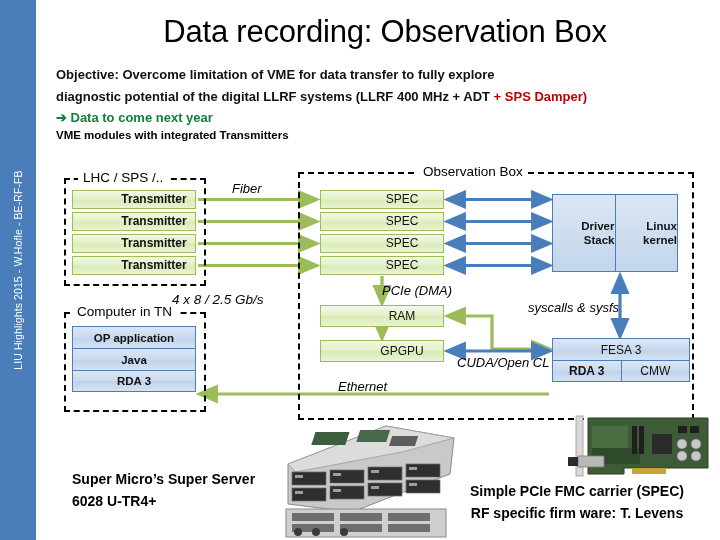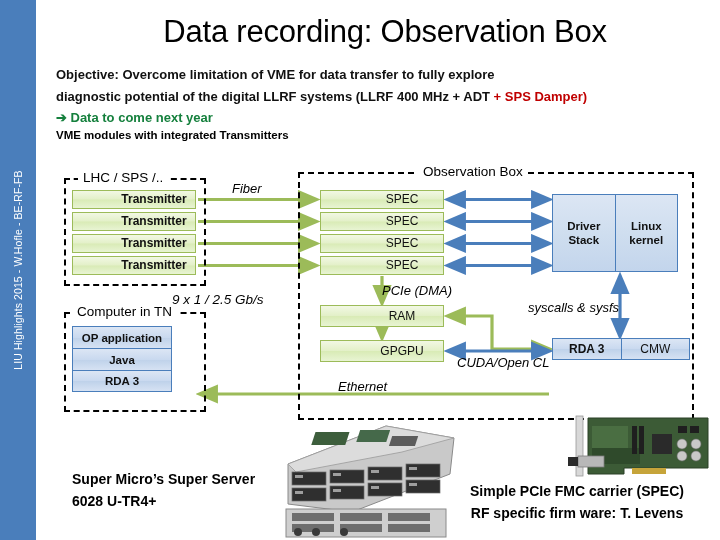--- a/index.html
+++ b/index.html
@@ -131,21 +131,21 @@
     position: absolute; left: 552px; top: 194px;
     width: 126px; height: 78px;
     display: flex;
     box-sizing: border-box;
     background: linear-gradient(to bottom, #dce6f4 0%, #cfdeef 50%, #c3d5ec 100%);
     border: 1px solid #4a7ebb;
   }
   #drv-wrap > div {
     flex: 1;
     display: flex; align-items: center; justify-content: center;
-    text-align: center;
+    text-align: right;
     font-size: 11.5px; line-height: 14px;
     font-weight: 700;
     color: #111;
   }
   #drv-wrap > div:first-child { border-right: 1px solid #4a7ebb; }
 
   
   #obsstack {
     position: absolute; left: 552px; top: 338px;
     width: 138px;
@@ -164,21 +164,21 @@
     flex: 1;
     display: flex; align-items: center; justify-content: center;
     font-size: 12px; color: #111;
   }
   #obsstack .cell.bold { font-weight: 700; }
   #obsstack .cell + .cell { border-left: 1px solid #4a7ebb; }
 
   
   #tnstack {
     position: absolute; left: 72px; top: 326px;
-    width: 100px; box-sizing: border-box;
+    width: 124px; box-sizing: border-box;
   }
   #tnstack .row {
     box-sizing: border-box;
     height: 22px;
     display: flex; align-items: center; justify-content: center;
     border: 1px solid #4a7ebb;
     border-bottom: none;
     background: linear-gradient(to bottom, #dce6f4 0%, #c9d9ef 50%, #bfd2ea 52%, #d6e2f3 100%);
     font-size: 11.5px; font-weight: 700; color: #111;
   }
@@ -305,36 +305,39 @@
 <div class="node green" id="ram">RAM</div>
 <div class="node green" id="gpgpu">GPGPU</div>
 
 <div id="drv-wrap">
   <div>Driver Stack</div>
   <div>Linux kernel</div>
 </div>
 
 <div id="obsstack">
   <div class="row">
+    <div class="cell">FESA 3</div>
+  </div>
+  <div class="row">
     <div class="cell bold">RDA 3</div>
     <div class="cell">CMW</div>
   </div>
 </div>
 
 <div class="dashed" id="box-tn"></div>
 <div class="dashed-title" id="tn-title">Computer in TN</div>
 
 <div id="tnstack">
   <div class="row">OP application</div>
   <div class="row">Java</div>
   <div class="row">RDA 3</div>
 </div>
 
 <div class="conn-label" id="lbl-fiber">Fiber</div>
-<div class="conn-label" id="lbl-gbps">9 x 1 / 2.5 Gb/s</div>
+<div class="conn-label" id="lbl-gbps">4 x 8 / 2.5 Gb/s</div>
 <div class="conn-label" id="lbl-pcie">PCIe (DMA)</div>
 <div class="conn-label" id="lbl-sys">syscalls &amp; sysfs</div>
 <div class="conn-label" id="lbl-cuda">CUDA/Open CL</div>
 <div class="conn-label" id="lbl-eth">Ethernet</div>
 
 <svg id="photo-server" viewBox="0 0 176 126">
 
   <g>
     <polygon points="6,52 104,14 172,26 168,62 70,100 6,92" fill="#c9c9c9" stroke="#8a8a8a" stroke-width="1"></polygon>
     <polygon points="6,52 104,14 172,26 120,40 14,60" fill="#dcdcdc" stroke="#9a9a9a" stroke-width=".8"></polygon>

